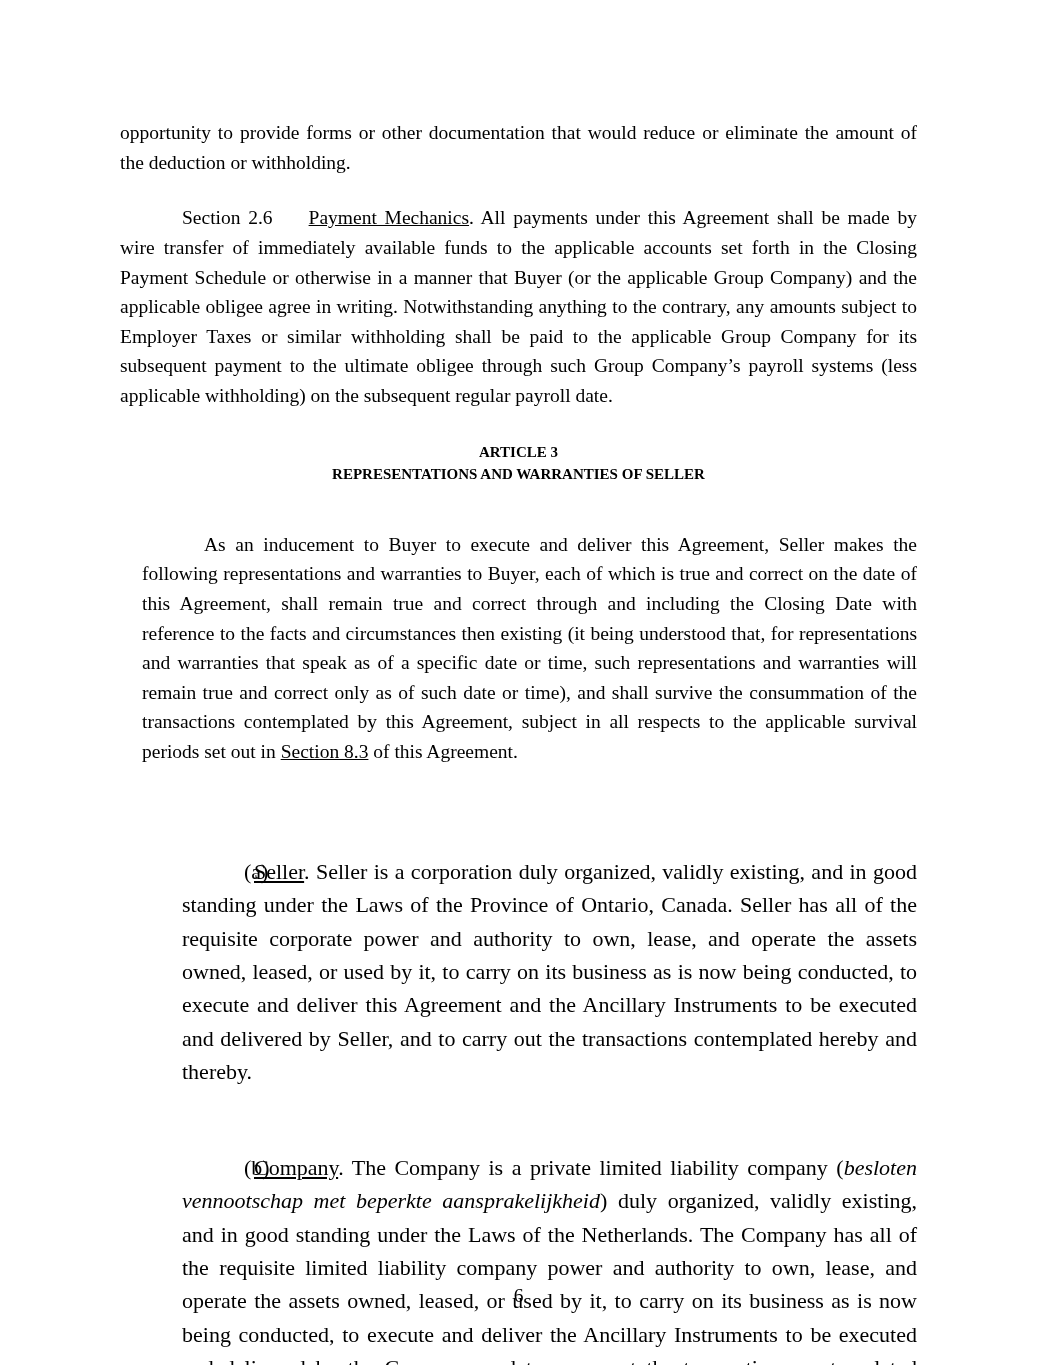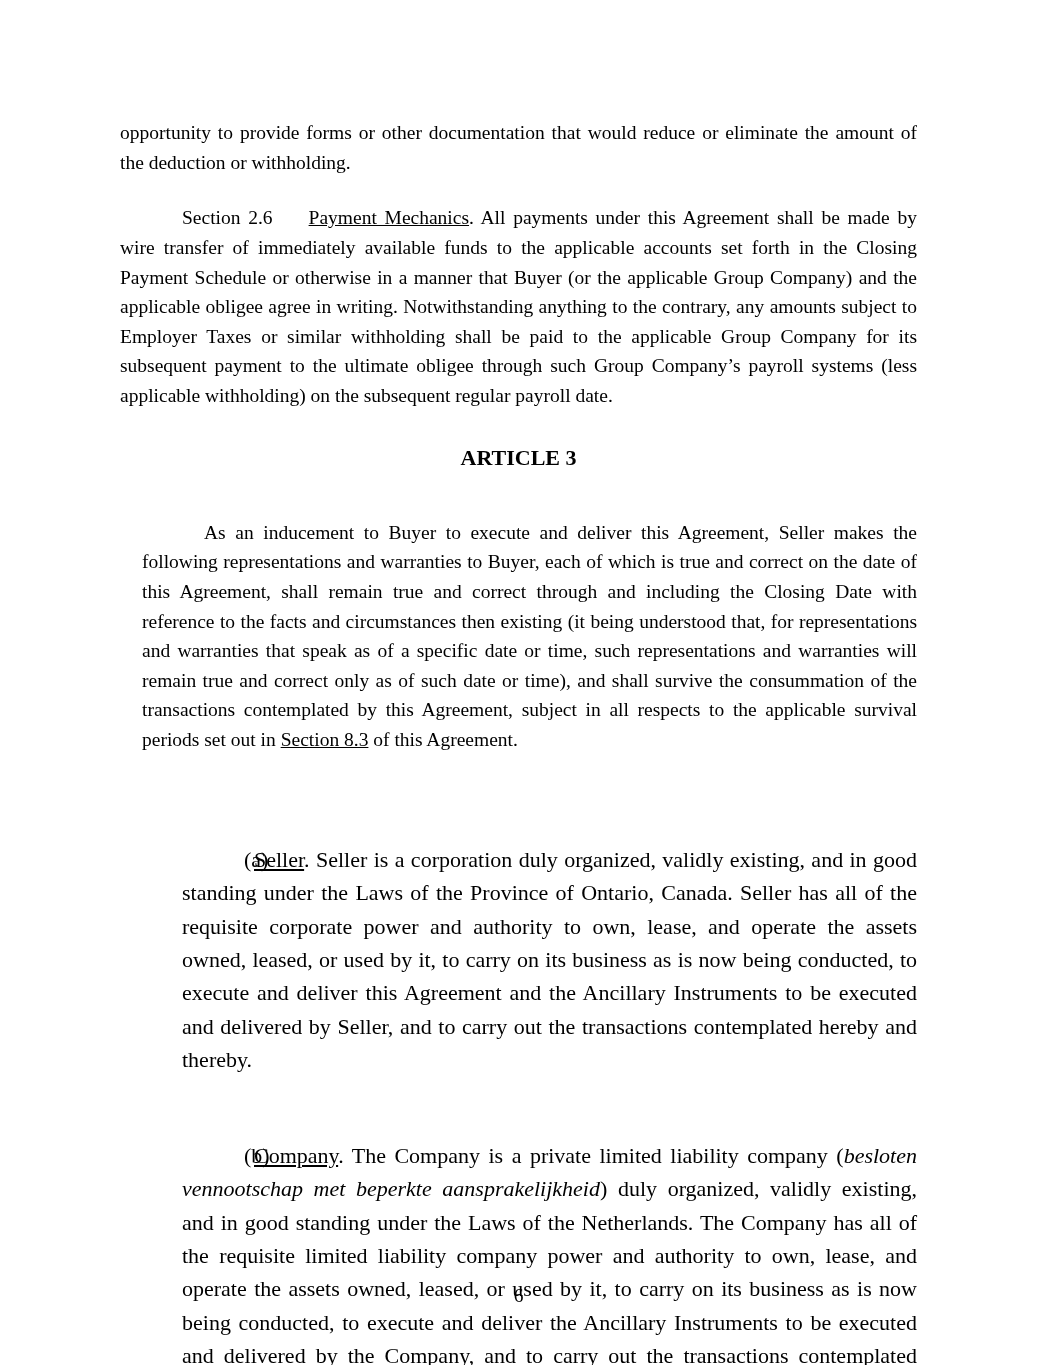--- a/index.html
+++ b/index.html
@@ -39,21 +39,21 @@
   }
   .u {
     text-decoration: underline;
   }
   .i {
     font-style: italic;
   }
   .article-head {
     text-align: center;
     font-weight: bold;
-    font-size: 22px;
+    font-size: 15px;
     line-height: 1.5;
     margin: 30px 0 0 0;
   }
   .article-head .line2 {
     display: block;
   }
   .spacer-sm { height: 26px; }
   .spacer-md { height: 44px; }
 
   
@@ -102,20 +102,21 @@
     <p class="tight">opportunity to provide forms or other documentation that would reduce or eliminate the amount of the deduction or withholding.</p>
 
     <div class="spacer-sm"></div>
 
     <p>
       <span style="display:inline-block;width:62px;">&nbsp;</span><span>Section 2.6</span><span style="display:inline-block;width:36px;">&nbsp;</span><span class="u">Payment Mechanics</span><span>. All payments under this Agreement shall be made by wire transfer of immediately available funds to the applicable accounts set forth in the Closing Payment Schedule or otherwise in a manner that Buyer (or the applicable Group Company) and the applicable obligee agree in writing. Notwithstanding anything to the contrary, any amounts subject to Employer Taxes or similar withholding shall be paid to the applicable Group Company for its subsequent payment to the ultimate obligee through such Group Company’s payroll systems (less applicable withholding) on the subsequent regular payroll date.</span>
     </p>
 
     <div class="article-head">
       <span>ARTICLE 3</span>
+      <span class="line2">REPRESENTATIONS AND WARRANTIES OF SELLER</span>
     </div>
 
     <div class="spacer-md"></div>
 
     <p class="indent-first"><span>As an inducement to Buyer to execute and deliver this Agreement, Seller makes the following representations and warranties to Buyer, each of which is true and correct on the date of this Agreement, shall remain true and correct through and including the Closing Date with reference to the facts and circumstances then existing (it being understood that, for representations and warranties that speak as of a specific date or time, such representations and warranties will remain true and correct only as of such date or time), and shall survive the consummation of the transactions contemplated by this Agreement, subject in all respects to the applicable survival periods set out in </span><span class="u">Section 8.3</span><span> of this Agreement.</span></p>
 
     <div class="spacer-sm"></div>
 
 
     <div class="spacer-sm"></div>

